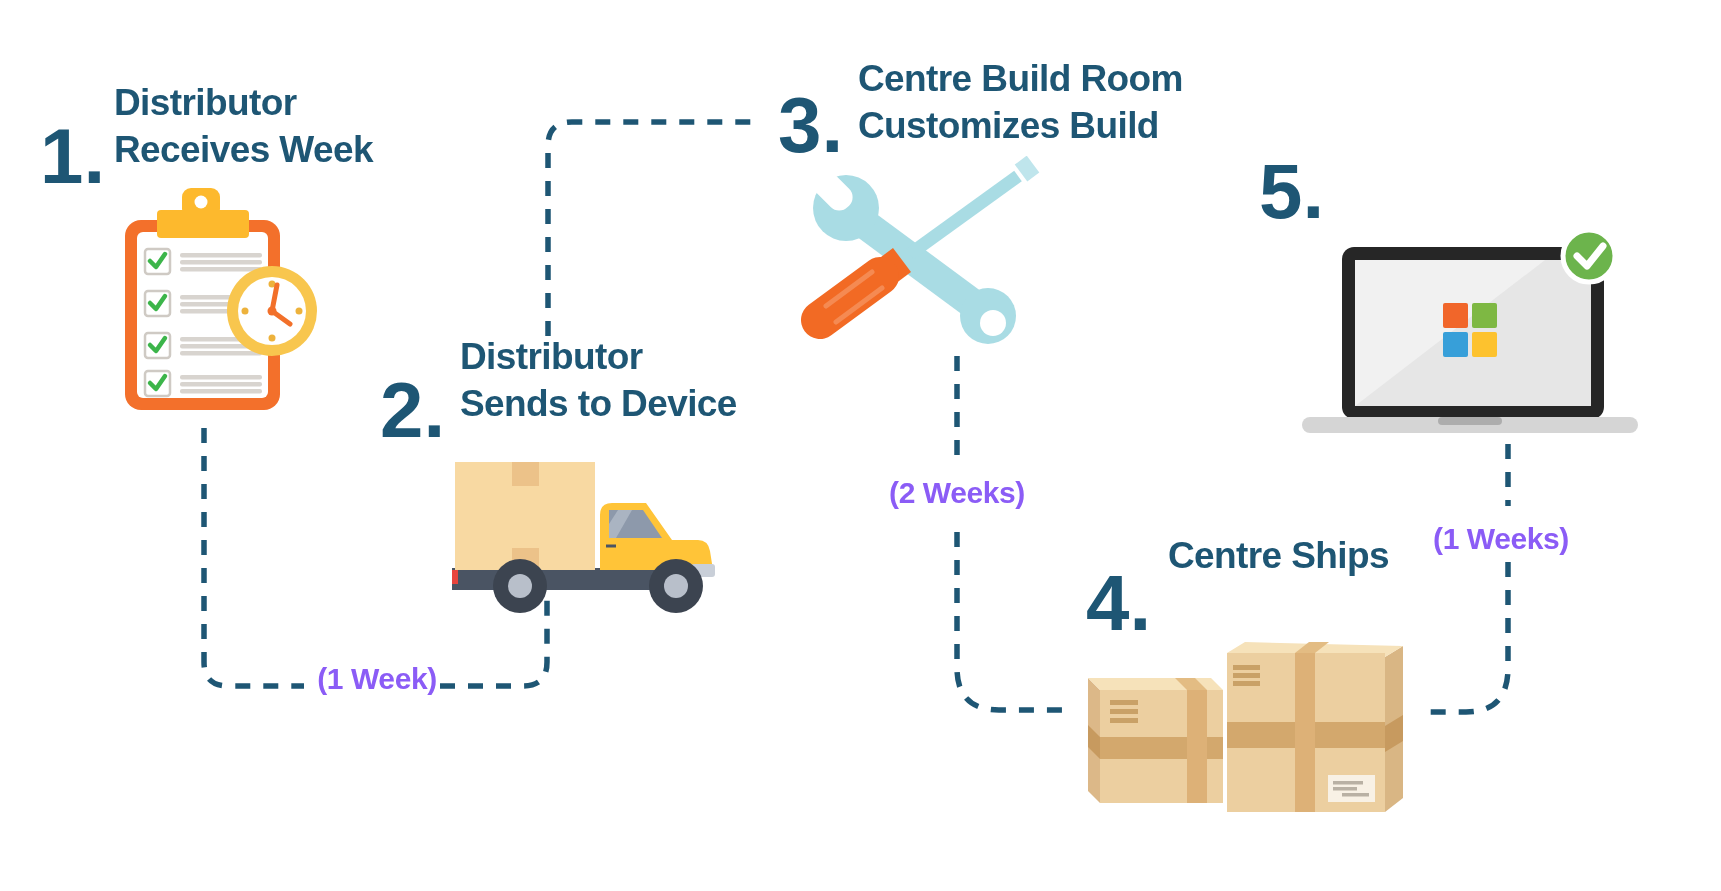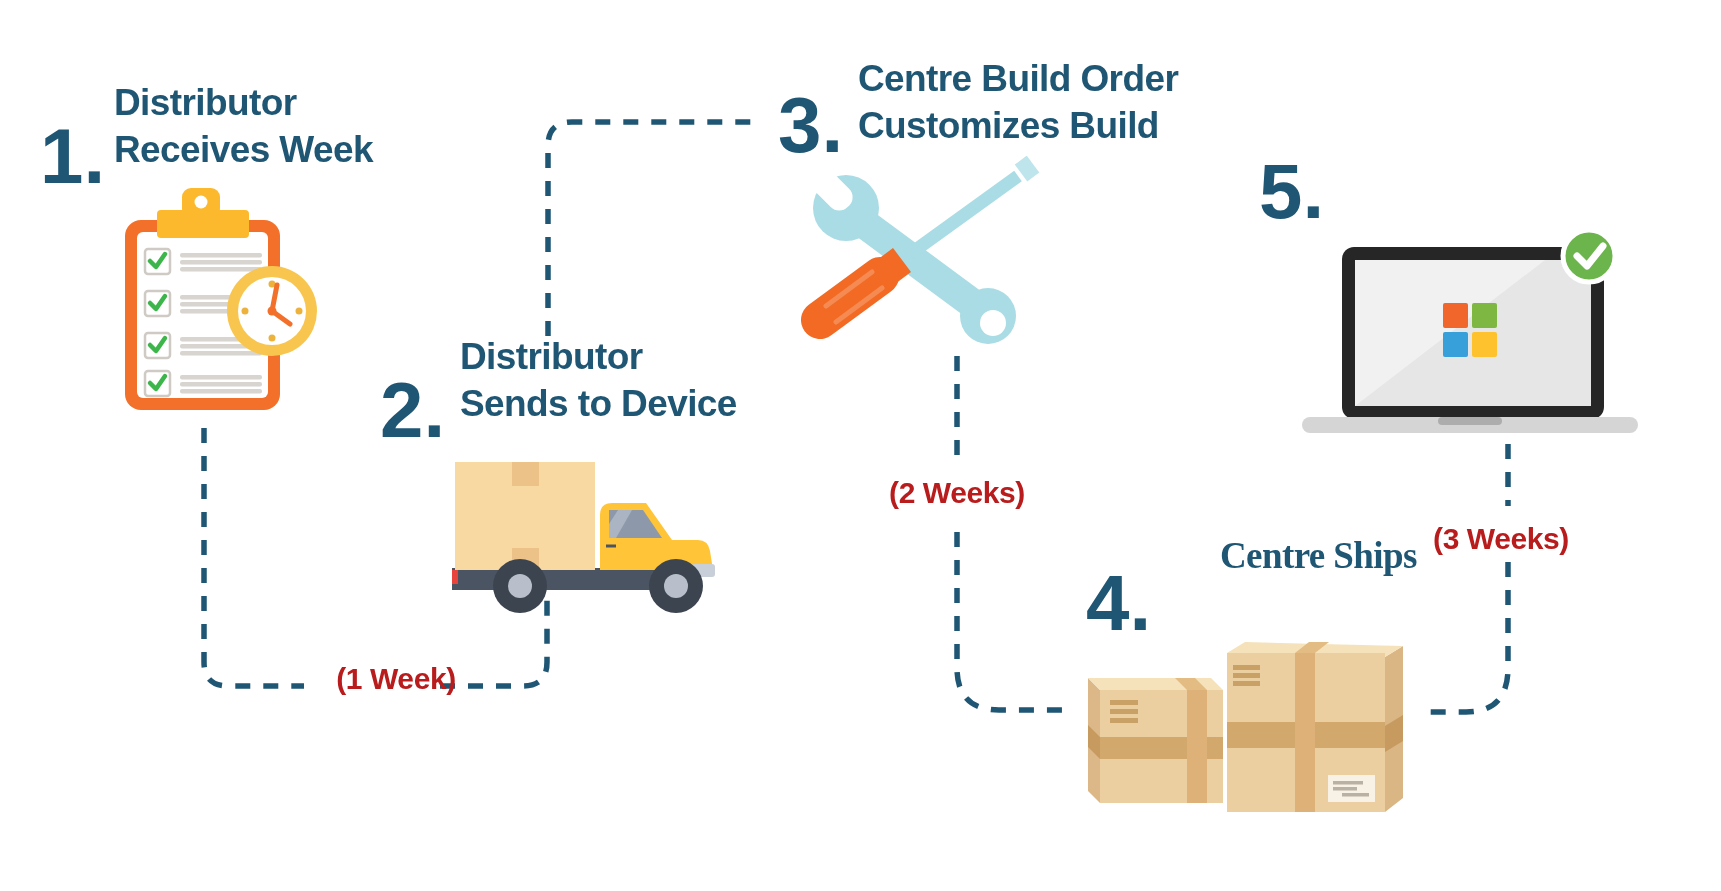--- a/index.html
+++ b/index.html
@@ -1,21 +1,21 @@
 <!DOCTYPE html>
 <html><head>
 <meta charset="utf-8">
 <style>
   html,body{margin:0;padding:0;background:#fff;}
   .canvas{position:relative;width:1721px;height:891px;background:#ffffff;overflow:hidden;
           font-family:"Liberation Sans",sans-serif;}
   .num{position:absolute;font-weight:700;font-size:78px;line-height:1;color:#1e5674;}
   .title{position:absolute;font-weight:700;font-size:37px;line-height:47px;color:#1e5674;
          letter-spacing:-0.6px;white-space:nowrap;}
-  .duration{position:absolute;font-weight:700;font-size:30px;line-height:30px;color:#b91c1c;
+  .duration{position:absolute;font-weight:700;font-size:30px;line-height:30px;color:#8b5cf6;
             transform:translateX(-50%);white-space:nowrap;letter-spacing:-0.4px;}
   svg.abs{position:absolute;display:block;}
 </style>
 </head>
 <body>
 
 <div class="canvas">
 
   <svg class="abs" style="left:0;top:0;" width="1721" height="891" viewBox="0 0 1721 891">
     <g fill="none" stroke="#1e5674" stroke-width="5.5" stroke-dasharray="15 13">
@@ -104,21 +104,21 @@
     <rect x="62" y="42" width="27" height="24" fill="#ecc289"></rect>
     <rect x="62" y="128" width="27" height="22" fill="#ecc289"></rect>
     <circle cx="70" cy="166" r="27" fill="#3c4450"></circle>
     <circle cx="70" cy="166" r="12" fill="#b8bfca"></circle>
     <circle cx="226" cy="166" r="27" fill="#3c4450"></circle>
     <circle cx="226" cy="166" r="12" fill="#b8bfca"></circle>
   </svg>
 
   <div class="num" style="left:778px;top:86px;">3.</div>
   <div class="title" style="left:858px;top:55px;">
-    <div>Centre Build Order</div>
+    <div>Centre Build Room</div>
     <div>Customizes Build</div>
   </div>
   <svg class="abs" style="left:792px;top:156px;" width="256" height="196" viewBox="0 0 256 196">
     <g>
       <line x1="62" y1="60" x2="192" y2="156" stroke="#a9dce4" stroke-width="30" stroke-linecap="round"></line>
       <circle cx="54" cy="52" r="33" fill="#a9dce4"></circle>
       <rect x="25" y="6" width="26" height="52" rx="12" fill="#ffffff" transform="rotate(-45 38 32)"></rect>
       <circle cx="196" cy="160" r="28" fill="#a9dce4"></circle>
       <circle cx="201" cy="167" r="13" fill="#ffffff"></circle>
     </g>
@@ -126,21 +126,21 @@
       <line x1="118" y1="98" x2="226" y2="20" stroke="#a9dce4" stroke-width="13"></line>
       <line x1="229" y1="17" x2="241" y2="8" stroke="#bfe5ec" stroke-width="21"></line>
       <line x1="94" y1="116" x2="110" y2="104" stroke="#f26a24" stroke-width="30"></line>
       <line x1="28" y1="164" x2="88" y2="120" stroke="#f26a24" stroke-width="38" stroke-linecap="round"></line>
       <line x1="34" y1="150" x2="80" y2="116" stroke="#f58a52" stroke-width="5" stroke-linecap="round"></line>
       <line x1="44" y1="166" x2="90" y2="132" stroke="#f58a52" stroke-width="5" stroke-linecap="round"></line>
     </g>
   </svg>
 
   <div class="num" style="left:1086px;top:564px;">4.</div>
-  <div class="title" style="left:1220px;top:532px;font-family:Liberation Serif, serif;">
+  <div class="title" style="left:1168px;top:532px;">
     <div>Centre Ships</div>
   </div>
   <svg class="abs" style="left:1080px;top:640px;" width="330" height="180" viewBox="0 0 330 180">
 
     <g>
       <polygon points="8,38 20,50 20,163 8,151" fill="#dcb888"></polygon>
       <polygon points="20,50 8,38 131,38 143,50" fill="#f6e2ba"></polygon>
       <rect x="20" y="50" width="123" height="113" fill="#eccfa0"></rect>
       <rect x="20" y="97" width="123" height="22" fill="#d3a86d"></rect>
       <polygon points="8,85 20,97 20,119 8,107" fill="#c79a5f"></polygon>
@@ -181,17 +181,17 @@
       <rect x="177" y="107" width="25" height="25" rx="2" fill="#fdc22e"></rect>
     </g>
     <rect x="7" y="192" width="336" height="16" rx="8" fill="#d5d5d5"></rect>
     <rect x="143" y="192" width="64" height="8" rx="4" fill="#adadad"></rect>
     <g>
       <circle cx="294" cy="31" r="26" fill="#6cb44c" stroke="#ffffff" stroke-width="5"></circle>
       <path d="M282,31 L292,41 L308,21" fill="none" stroke="#ffffff" stroke-width="7" stroke-linecap="round" stroke-linejoin="round"></path>
     </g>
   </svg>
 
-  <div class="duration" style="left:396px;top:664px;">(1 Week)</div>
+  <div class="duration" style="left:377px;top:664px;">(1 Week)</div>
   <div class="duration" style="left:957px;top:478px;">(2 Weeks)</div>
-  <div class="duration" style="left:1501px;top:524px;">(3 Weeks)</div>
+  <div class="duration" style="left:1501px;top:524px;">(1 Weeks)</div>
 
 </div>
 
 </body></html>

